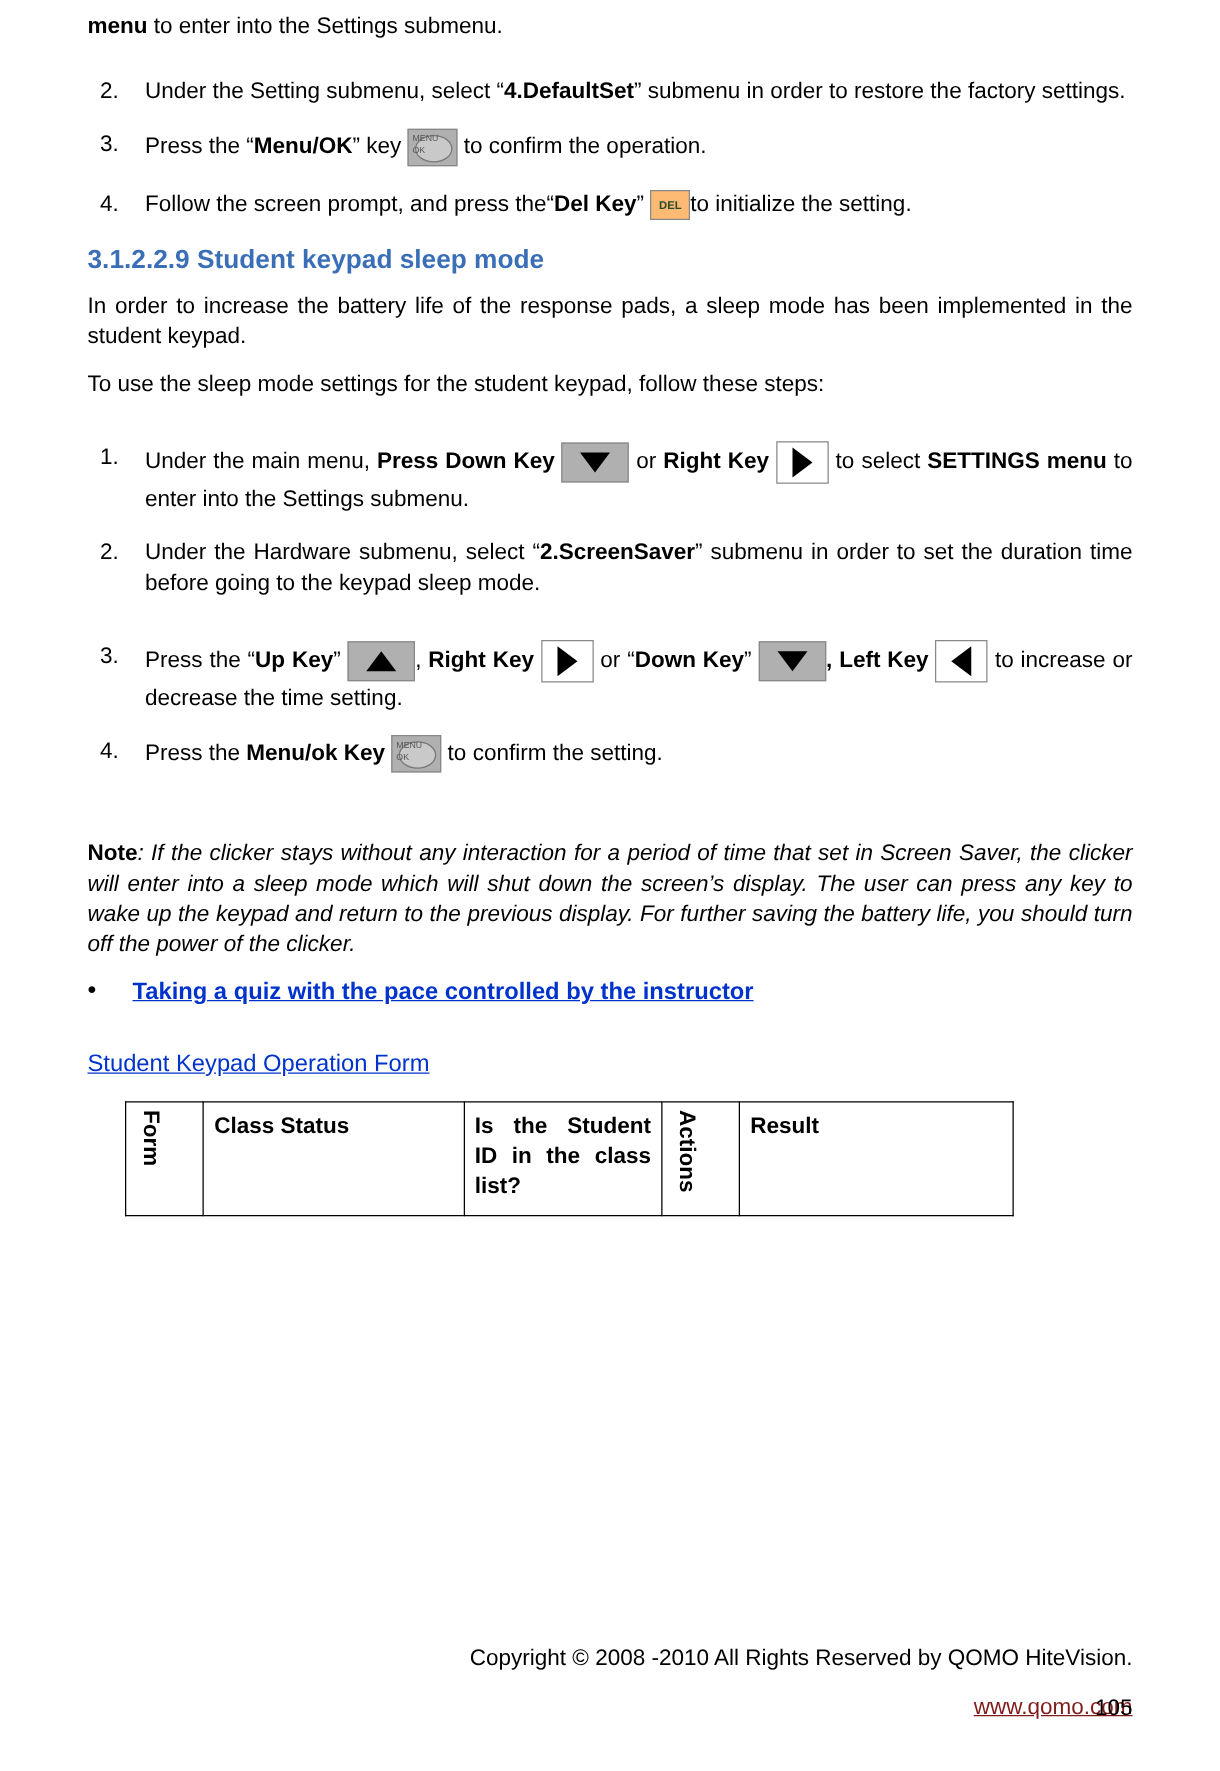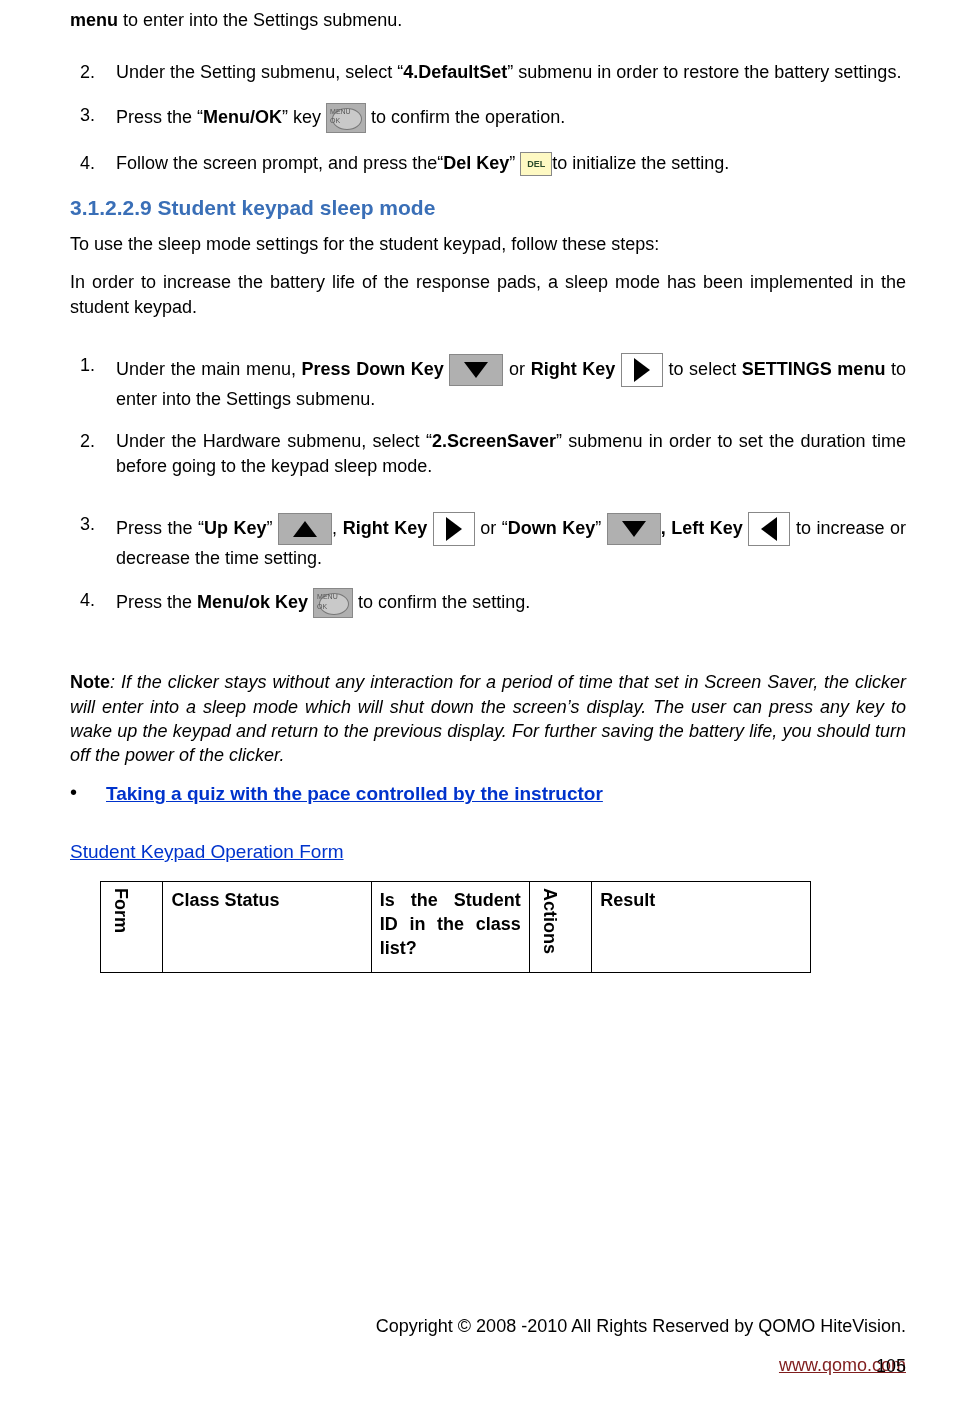--- a/index.html
+++ b/index.html
@@ -98,21 +98,21 @@
     width:28px; height:20px;
     top:4px; left:5px;
     border-radius:50%;
     border:1px solid #777;
     background:#c9c9c9;
   }
   .icon-del {
     display:inline-block;
     vertical-align:middle;
     width:30px; height:22px;
-    background:#fef9c3;
+    background:#fdba74;
     border:1px solid #888;
     font-size:9px;
     color:#2a4a2a;
     text-align:center;
     line-height:22px;
     font-weight:bold;
   }
   .icon-arrow {
     display:inline-block;
     vertical-align:middle;
@@ -192,42 +192,42 @@
     <div class="ol-num"></div>
     <div class="ol-body" style="margin-left:-46px">
       <span class="bold">menu</span><span> to enter into the Settings submenu.</span>
     </div>
   </div>
   <div style="height:4px"></div>
 
   <div class="ol-item">
     <div class="ol-num">2.</div>
     <div class="ol-body">
-      <span>Under the Setting submenu, select “</span><span class="bold">4.DefaultSet</span><span>” submenu in order to restore the battery settings.</span>
+      <span>Under the Setting submenu, select “</span><span class="bold">4.DefaultSet</span><span>” submenu in order to restore the factory settings.</span>
     </div>
   </div>
 
   <div class="ol-item">
     <div class="ol-num">3.</div>
     <div class="ol-body">
       <span>Press the “</span><span class="bold">Menu/OK</span><span>” key </span><span class="icon-box icon-menu"><span class="icon-menu-inner"></span></span><span> to confirm the operation.</span>
     </div>
   </div>
 
   <div class="ol-item">
     <div class="ol-num">4.</div>
     <div class="ol-body">
       <span>Follow the screen prompt, and press the“</span><span class="bold">Del Key</span><span>” </span><span class="icon-del">DEL</span><span>to initialize the setting.</span>
     </div>
   </div>
 
   <div class="section-h">3.1.2.2.9  Student keypad sleep mode</div>
 
+  <div class="para" style="margin-left:-0px">In order to increase the battery life of the response pads, a sleep mode has been implemented in the student keypad.</div>
   <div class="para">To use the sleep mode settings for the student keypad, follow these steps:</div>
-  <div class="para" style="margin-left:-0px">In order to increase the battery life of the response pads, a sleep mode has been implemented in the student keypad.</div>
   <div style="height:14px"></div>
 
   <div class="ol-item">
     <div class="ol-num">1.</div>
     <div class="ol-body">
       <span>Under the main menu, </span><span class="bold">Press Down Key</span><span> </span><span class="icon-arrow"><span class="tri tri-down"></span></span><span> or </span><span class="bold">Right Key</span><span> </span><span class="icon-arrow-sm"><span class="tri tri-right"></span></span><span> to select </span><span class="bold">SETTINGS menu</span><span> to enter into the Settings submenu.</span>
     </div>
   </div>
 
   <div class="ol-item">

